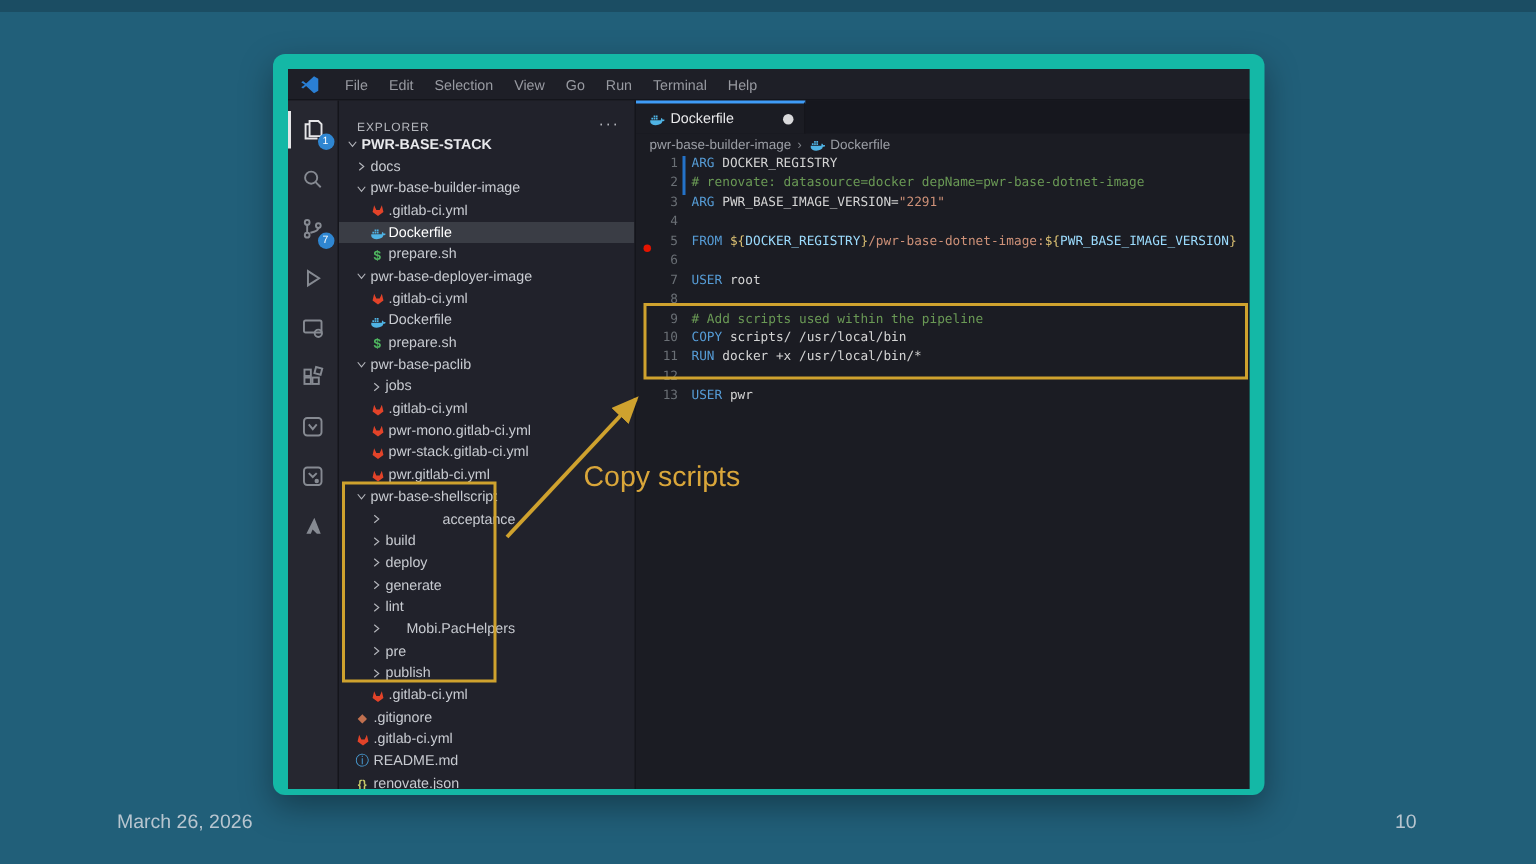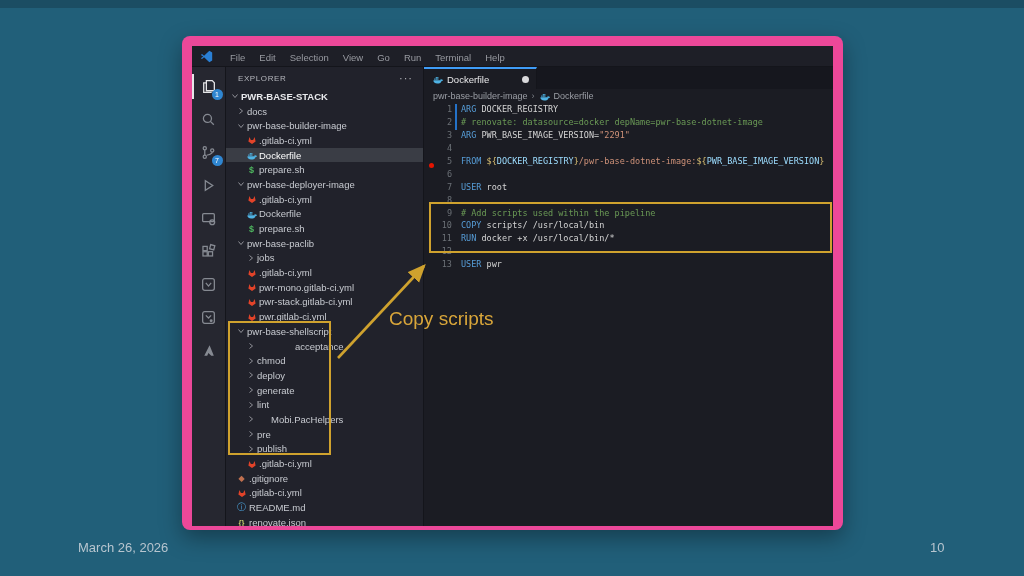--- a/index.html
+++ b/index.html
@@ -6,21 +6,21 @@
   html,body { width: 1024px; height: 576px; overflow: hidden; }
   body { font-family: "Liberation Sans", sans-serif; background: #215f79; position: relative; }
 
   .top-strip { position: absolute; left:0; top:0; width:100%; height:8px; background:#1b4d63; }
 
   .footer-date { position:absolute; left:78px; top:540px; font-size:13px; color:#b7c5cf; }
   .footer-page { position:absolute; left:930px; top:540px; font-size:13px; color:#b7c5cf; }
 
   
   .vswin { position:absolute; left:182px; top:36px; width:661px; height:494px;
-           background:#ec4899; border-radius:8px; padding:10px 10px 4px 10px;
+           background:#14b8a6; border-radius:8px; padding:10px 10px 4px 10px;
            box-shadow: 0 8px 22px rgba(0,0,0,.35); }
   .vsinner { width:100%; height:100%; display:flex; flex-direction:column; overflow:hidden; background:#1b1c23; }
 
   .titlebar { height:21px; background:#1e1f27; display:flex; align-items:center; flex:0 0 auto;
               border-bottom:1px solid #14151b; }
   .vslogo { width:13px; height:13px; margin:0 10px 0 8px; flex:0 0 auto; }
   .menu-item { font-size:9.5px; color:#989aa1; margin:0 7px; cursor:default; }
 
   .body-row { flex:1; display:flex; min-height:0; }
 
@@ -30,21 +30,21 @@
   .act { position:relative; width:34px; height:33px; display:flex; align-items:center; justify-content:center; }
   .act svg { width:17px; height:17px; stroke:#868a92; fill:none; stroke-width:1.2; }
   .act.active svg { stroke:#e6e6e8; }
   .act.active:before { content:""; position:absolute; left:0; top:4px; bottom:4px; width:2px; background:#e6e6e8; }
   .badge { position:absolute; right:3px; bottom:3px; min-width:11px; height:11px; border-radius:6px;
            background:#2f86d1; color:#fff; font-size:7px; line-height:11px; text-align:center; padding:0 2px; }
 
   
   .sidebar { width:198px; background:#21222b; flex:0 0 auto; border-right:1px solid #14151b;
              display:flex; flex-direction:column; overflow:hidden; }
-  .exp-head { height:22px; display:flex; align-items:center; flex:0 0 auto; padding:0 10px 0 12px; }
+  .exp-head { height:22px; display:flex; align-items:flex-end; flex:0 0 auto; padding:0 10px 0 12px; }
   .exp-title { font-size:8px; letter-spacing:.6px; color:#b4b6bc; flex:1; }
   .exp-dots { color:#b4b6bc; font-size:11px; letter-spacing:1px; cursor:pointer; }
   .tree { flex:1; overflow:hidden; }
   .trow { height:14.7px; display:flex; align-items:center; font-size:9.5px; color:#c8cbd1; white-space:nowrap; cursor:pointer; }
   .trow.sel { background:#3a3d45; color:#ffffff; }
   .trow.bold .tlbl { font-weight:bold; color:#e8e9ec; font-size:9.5px; }
   .chev { width:12px; height:10px; flex:0 0 auto; display:inline-flex; align-items:center; justify-content:center; }
   .chev svg { width:8px; height:8px; stroke:#b4b6bc; fill:none; stroke-width:1.5; }
   .ficon { width:13px; height:11px; flex:0 0 auto; display:inline-flex; align-items:center; justify-content:center; margin-right:1px; }
   .ficon svg { width:10px; height:10px; }
@@ -305,21 +305,21 @@
                 </svg>
               </span>
               <span class="tlbl">acceptance</span>
             </div>
             <div class="trow" style="padding-left: 19px;">
               <span class="chev">
                 <svg viewBox="0 0 16 16">
                   <polyline points="5,3 11,8 5,13"></polyline>
                 </svg>
               </span>
-              <span class="tlbl">chmod</span>
+              <span class="tlbl">build</span>
             </div>
             <div class="trow" style="padding-left: 19px;">
               <span class="chev">
                 <svg viewBox="0 0 16 16">
                   <polyline points="5,3 11,8 5,13"></polyline>
                 </svg>
               </span>
               <span class="tlbl">deploy</span>
             </div>
             <div class="trow" style="padding-left: 19px;">

